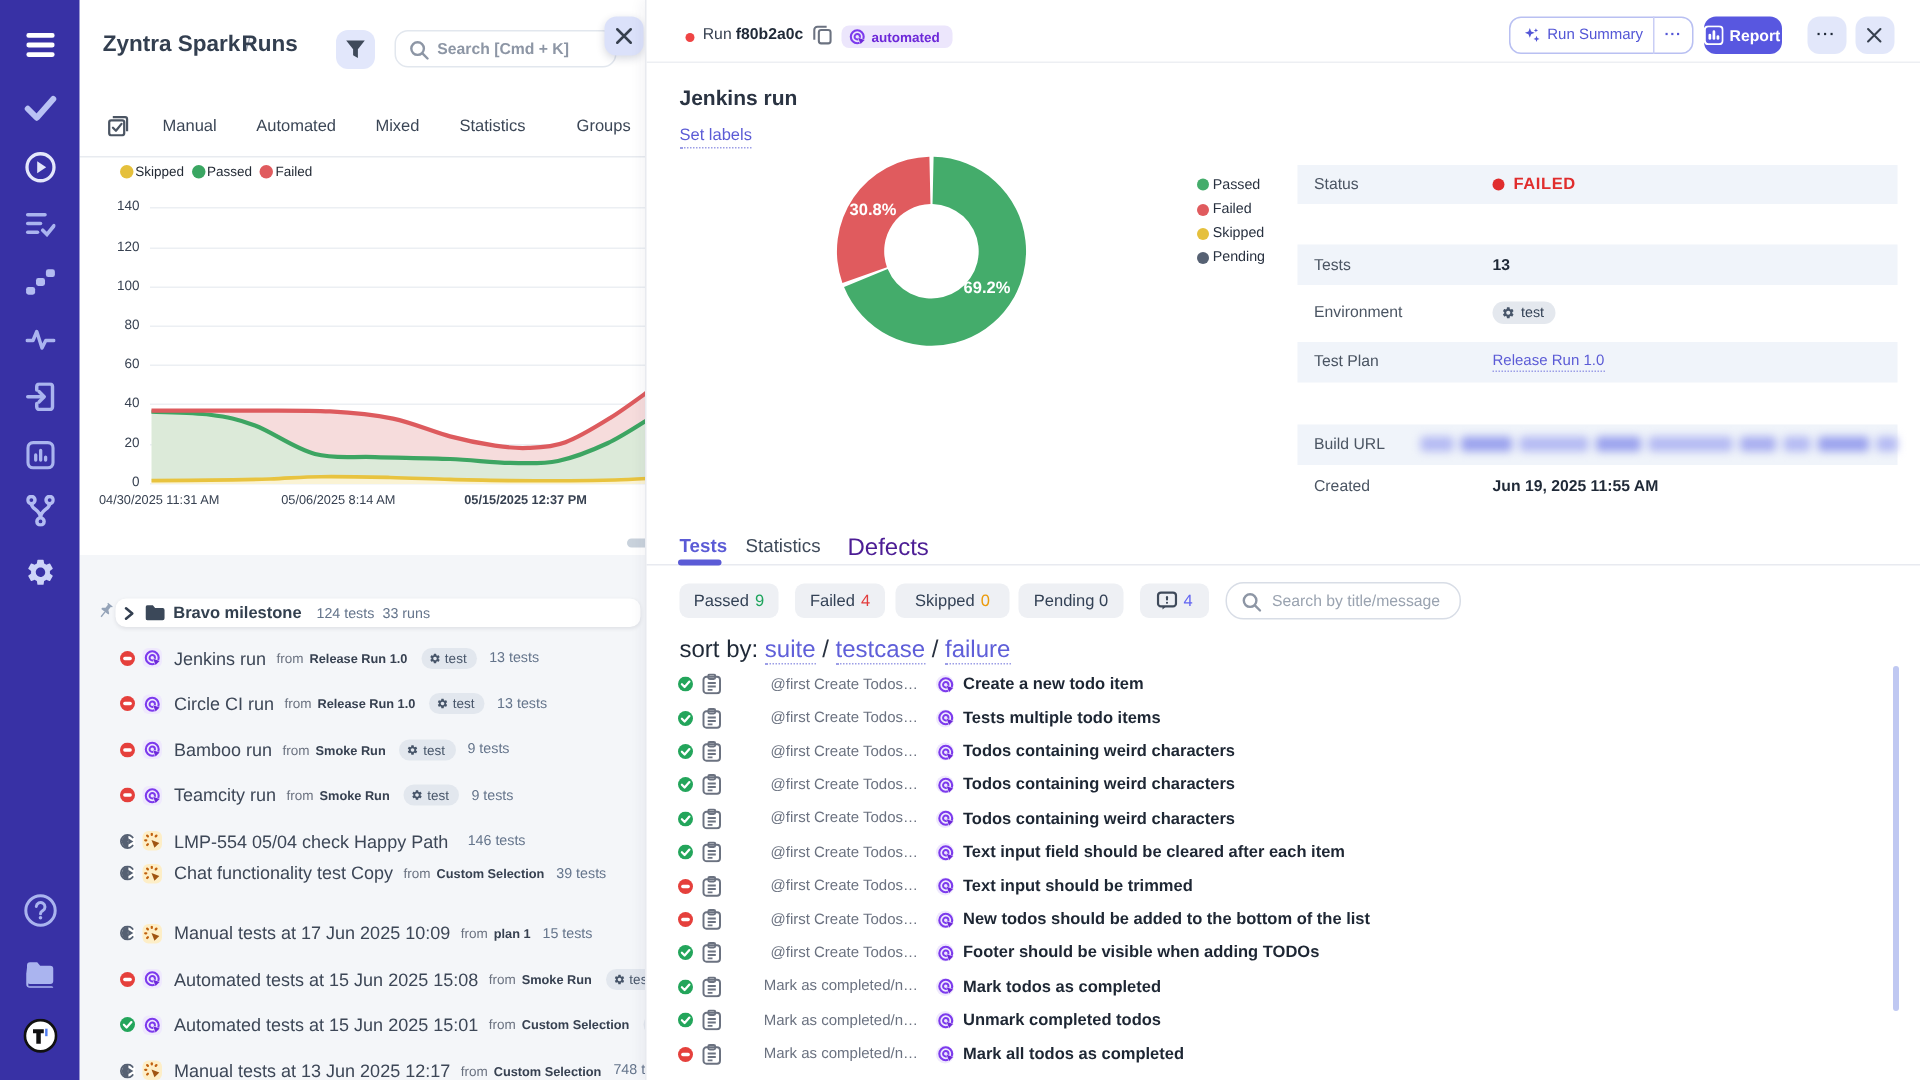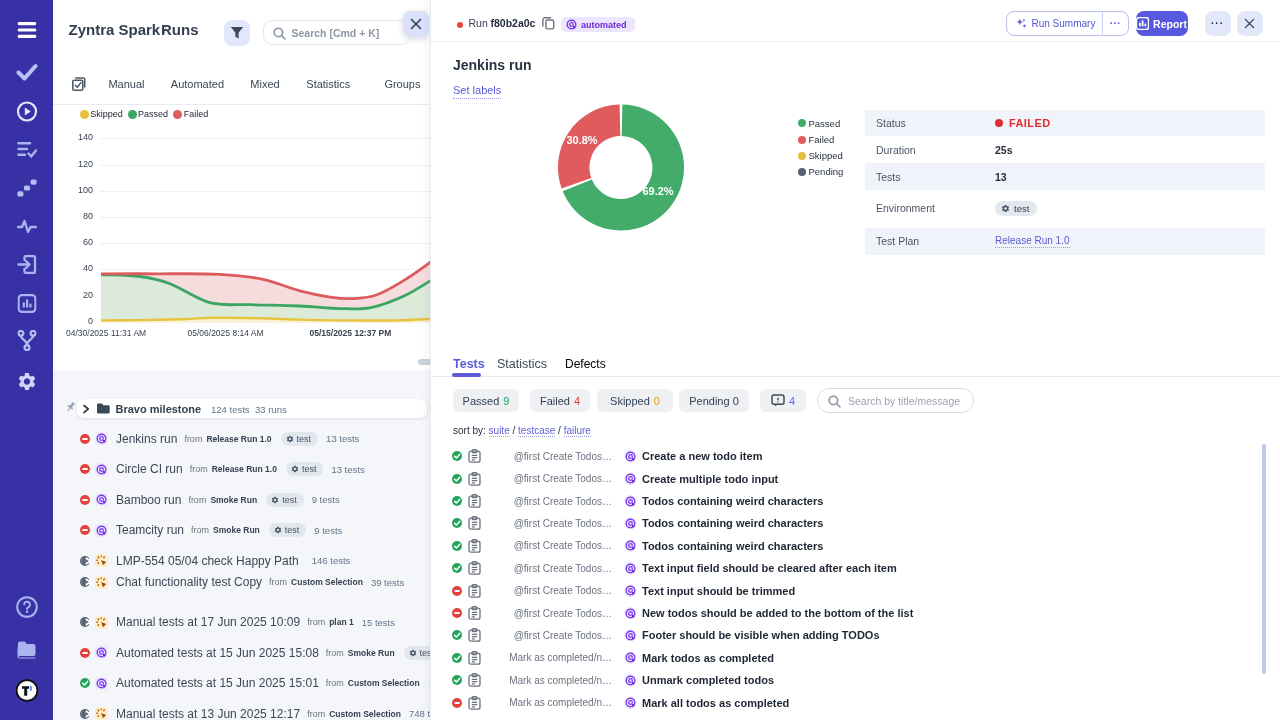--- a/index.html
+++ b/index.html
@@ -502,48 +502,62 @@
   <div class="abs" style="left:377.5px;top:133.8px;font-size:9.5px;color:#27303f;">Failed</div>
   <div class="abs" style="left:366.5px;top:151.79999999999998px;width:8px;height:8px;border-radius:50%;background:#e5c03c;"></div>
   <div class="abs" style="left:377.5px;top:150.1px;font-size:9.5px;color:#27303f;">Skipped</div>
   <div class="abs" style="left:366.5px;top:168.1px;width:8px;height:8px;border-radius:50%;background:#566173;"></div>
   <div class="abs" style="left:377.5px;top:166.4px;font-size:9.5px;color:#27303f;">Pending</div>
 
   <div class="trow striped" style="top:109.5px;height:26.5px;">
       <div class="lbl">Status</div>
       <div class="val" style="color:#e02d2d;font-size:11px;letter-spacing:0.4px;"><span style="width:8px;height:8px;border-radius:50%;background:#e02d2d;margin-right:6px;flex:none;"></span>FAILED</div>
     </div>
-  <div class="trow" style="top:136px;height:27px;">
-      <div class="lbl">Duration</div>
-      <div class="val">25s</div>
-    </div>
   <div class="trow striped" style="top:163px;height:27px;">
       <div class="lbl">Tests</div>
       <div class="val">13</div>
     </div>
   <div class="trow" style="top:190px;height:36px;">
       <div class="lbl">Environment</div>
       <div class="val">
         <span class="envpill"><svg width="9" height="9" viewBox="0 0 24 24" style="margin-right:4px">
             <path fill="#475569" d="M19.14 12.94c.04-.3.06-.61.06-.94 0-.32-.02-.64-.07-.94l2.03-1.58a.49.49 0 0 0 .12-.61l-1.92-3.32a.49.49 0 0 0-.59-.22l-2.39.96c-.5-.38-1.03-.7-1.62-.94l-.36-2.54a.48.48 0 0 0-.48-.41h-3.84a.48.48 0 0 0-.47.41l-.36 2.54c-.59.24-1.13.57-1.62.94l-2.39-.96a.48.48 0 0 0-.59.22L2.74 8.87c-.12.21-.08.47.12.61l2.03 1.58c-.05.3-.09.63-.09.94s.02.64.07.94l-2.03 1.58a.49.49 0 0 0-.12.61l1.92 3.32c.12.22.37.29.59.22l2.39-.96c.5.38 1.03.7 1.62.94l.36 2.54c.05.24.24.41.48.41h3.84c.24 0 .44-.17.47-.41l.36-2.54c.59-.24 1.13-.56 1.62-.94l2.39.96c.22.08.47 0 .59-.22l1.92-3.32a.48.48 0 0 0-.12-.61l-2.01-1.58zM12 15.6A3.61 3.61 0 0 1 8.4 12c0-1.98 1.62-3.6 3.6-3.6s3.6 1.62 3.6 3.6-1.62 3.6-3.6 3.6z"></path>
           </svg>test</span>
       </div>
     </div>
   <div class="trow striped" style="top:227.5px;height:27.5px;">
       <div class="lbl">Test Plan</div>
       <div class="val" style="font-weight:normal;font-size:10px;color:#5b5bd6;">
         <span style="border-bottom:1px dotted #9c9ee6;padding-bottom:1px;">Release Run 1.0</span>
       </div>
     </div>
+  <div class="trow striped" style="top:282.5px;height:27.5px;">
+      <div class="lbl">Build URL</div>
+      <div class="val" style="filter:blur(3px);gap:5px;">
+        <i class="bb" style="width:22px"></i>
+        <i class="bb" style="width:34px;background:#9aa2ee"></i>
+        <i class="bb" style="width:46px"></i>
+        <i class="bb" style="width:30px;background:#9aa2ee"></i>
+        <i class="bb" style="width:56px"></i>
+        <i class="bb" style="width:24px;background:#a8aef0"></i>
+        <i class="bb" style="width:18px"></i>
+        <i class="bb" style="width:34px;background:#9aa2ee"></i>
+        <i class="bb" style="width:14px"></i>
+      </div>
+    </div>
+  <div class="trow" style="top:310px;height:27.5px;">
+      <div class="lbl">Created</div>
+      <div class="val">Jun 19, 2025 11:55 AM</div>
+    </div>
 
   <div class="abs" style="left:0;top:375.8px;width:850px;height:1px;background:#e8eaf0;"></div>
   <div class="abs" style="left:22px;top:356.5px;font-size:12.5px;font-weight:bold;color:#5b5bd6;">Tests</div>
   <div class="abs" style="left:21px;top:373px;width:29px;height:3.5px;border-radius:2px;background:#5b5bd6;"></div>
   <div class="abs" style="left:66px;top:356.5px;font-size:12.5px;font-weight:500;color:#3f4a5a;">Statistics</div>
-  <div class="abs" style="left:134px;top:356.5px;font-size:12px;font-weight:500;color:#000000;">Defects</div>
+  <div class="abs" style="left:134px;top:356.5px;font-size:16px;font-weight:500;color:#4c1d95;">Defects</div>
 
   <div class="chip" style="left:22px;width:66px;">Passed <span style="color:#1da45c;">9</span></div>
   <div class="chip" style="left:99px;width:60px;">Failed <span style="color:#e23c3c;">4</span></div>
   <div class="chip" style="left:166px;width:76px;">Skipped <span style="color:#eb9b0c;">0</span></div>
   <div class="chip" style="left:248px;width:70px;">Pending 0</div>
   <div class="chip" style="left:329px;width:46px;">
       <svg width="14" height="13" viewBox="0 0 14 13">
         <rect x="1" y="1" width="12" height="9.3" rx="2" fill="none" stroke="#3f4a5a" stroke-width="1.5"></rect>
         <path d="M4 10 v2.4 l2.8-2.4" fill="#3f4a5a"></path>
         <rect x="6.3" y="3.4" width="1.4" height="3" rx="0.7" fill="#3f4a5a"></rect>
@@ -552,21 +566,21 @@
       <span style="color:#6366f1;">4</span>
     </div>
   <div class="abs" style="left:386px;top:388px;width:157px;height:25px;background:#fff;border:1px solid #d8dde6;border-radius:12px;overflow:hidden;">
     <svg style="position:absolute;left:10px;top:6px" width="13" height="13" viewBox="0 0 13 13">
         <circle cx="5.4" cy="5.4" r="4.2" fill="none" stroke="#8d96a5" stroke-width="1.6"></circle>
         <path d="M8.6 8.6 L12 12" stroke="#8d96a5" stroke-width="1.6" stroke-linecap="round"></path>
       </svg>
     <span style="position:absolute;left:30px;top:6px;font-size:10.5px;color:#9aa3b0;white-space:nowrap;">Search by title/message</span>
   </div>
 
-  <div class="abs" style="left:22px;top:424.5px;font-size:10px;color:#1f2937;">sort by: <span class="slink">suite</span> <span style="color:#27303f;">/</span> <span class="slink">testcase</span> <span style="color:#27303f;">/</span> <span class="slink">failure</span></div>
+  <div class="abs" style="left:22px;top:424.5px;font-size:16px;color:#1f2937;">sort by: <span class="slink">suite</span> <span style="color:#27303f;">/</span> <span class="slink">testcase</span> <span style="color:#27303f;">/</span> <span class="slink">failure</span></div>
 
   <div id="testrows">
       <div class="testrow" style="top:445.2px">
         <svg class="st" viewBox="0 0 10 10">
           <circle cx="5" cy="5" r="5" fill="#23a55b"></circle>
           <path d="M2.6 5.2 L4.4 7 L7.6 3.4" fill="none" stroke="#fff" stroke-width="1.5" stroke-linecap="round" stroke-linejoin="round"></path>
         </svg>
         <svg style="margin-left:6px;flex:none" width="13" height="14" viewBox="0 0 13 14">
           <g fill="none" stroke="#6b7280" stroke-width="1.3">
             <rect x="1" y="2.2" width="11" height="11" rx="2"></rect>
@@ -599,21 +613,21 @@
         </svg>
         <div class="mono">@first Create Todos…</div>
         <div class="ic">
           <svg width="11" height="11" viewBox="0 0 11 11">
             <circle cx="5.5" cy="5.5" r="4.3" fill="none" stroke="#7c3aed" stroke-width="1.4"></circle>
             <circle cx="5.5" cy="5.5" r="1.8" fill="none" stroke="#7c3aed" stroke-width="1.3"></circle>
             <path d="M5.5,5.5 L11,7.6 L7.6,11 Z" fill="#ece5fc"></path>
             <path d="M6.1,6.1 L10.4,7.7 L7.7,10.4 Z" fill="#6d28d9"></path>
           </svg>
         </div>
-        <div class="ttl">Create multiple todo input</div>
+        <div class="ttl">Tests multiple todo items</div>
       </div>
       <div class="testrow" style="top:490.0px">
         <svg class="st" viewBox="0 0 10 10">
           <circle cx="5" cy="5" r="5" fill="#23a55b"></circle>
           <path d="M2.6 5.2 L4.4 7 L7.6 3.4" fill="none" stroke="#fff" stroke-width="1.5" stroke-linecap="round" stroke-linejoin="round"></path>
         </svg>
         <svg style="margin-left:6px;flex:none" width="13" height="14" viewBox="0 0 13 14">
           <g fill="none" stroke="#6b7280" stroke-width="1.3">
             <rect x="1" y="2.2" width="11" height="11" rx="2"></rect>
             <rect x="4.2" y="0.7" width="4.6" height="3" rx="1"></rect>

